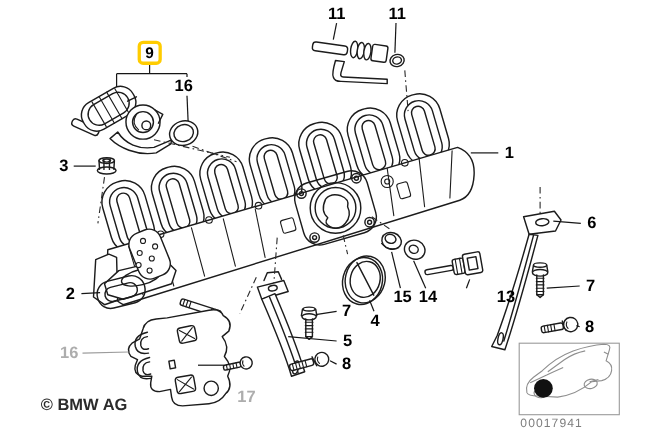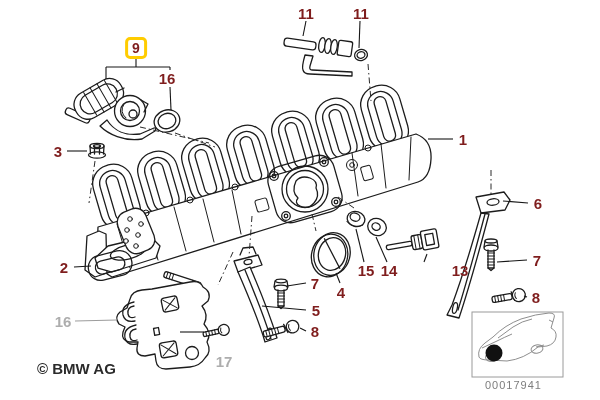--- a/index.html
+++ b/index.html
@@ -7,27 +7,27 @@
        font-family:"Liberation Sans", sans-serif;}
   #stage{position:absolute;left:0;top:0;width:600px;height:400px;}
   svg{position:absolute;left:0;top:0;}
   .art{stroke:#1c1c1c;stroke-width:1.3;fill:none;stroke-linecap:round;stroke-linejoin:round;}
   .fillw{fill:#ffffff;}
   .thin{stroke-width:1;}
   .leader{stroke:#161616;stroke-width:1.1;fill:none;}
   .dash{stroke:#2a2a2a;stroke-width:1;fill:none;stroke-dasharray:6 3 1.5 3;}
   .gray{stroke:#9c9c9c;}
   .callout{position:absolute;transform:translate(-50%,-50%);font-size:15px;font-weight:bold;
-           color:#7f1d1d;white-space:nowrap;z-index:5;cursor:pointer;}
+           color:#000000;white-space:nowrap;z-index:5;cursor:pointer;}
   .callout.mut{color:#adadad;}
   .callout.hl{border:3px solid var(--hl,#FFCC00);background:#fff;border-radius:5px;
               padding:0 4px;font-size:14px;line-height:16px;}
   .copyright{position:absolute;left:37px;top:360px;font-size:15px;font-weight:bold;color:#2b2b2b;z-index:4;}
   .caption{position:absolute;left:4px;top:374px;font-size:21px;color:#000;letter-spacing:.5px;z-index:4;}
-  .diagnum{position:absolute;left:473px;top:379px;font-size:11px;color:#7d7d7d;letter-spacing:1px;z-index:4;margin-left:12px;}
+  .diagnum{position:absolute;left:473px;top:379px;font-size:11px;color:#7d7d7d;letter-spacing:1px;z-index:4;}
 </style>
 </head>
 <body>
 
 <div id="stage">
 <svg width="600" height="400" viewBox="0 0 600 400">
 
   <g>
 
     <g class="art">

